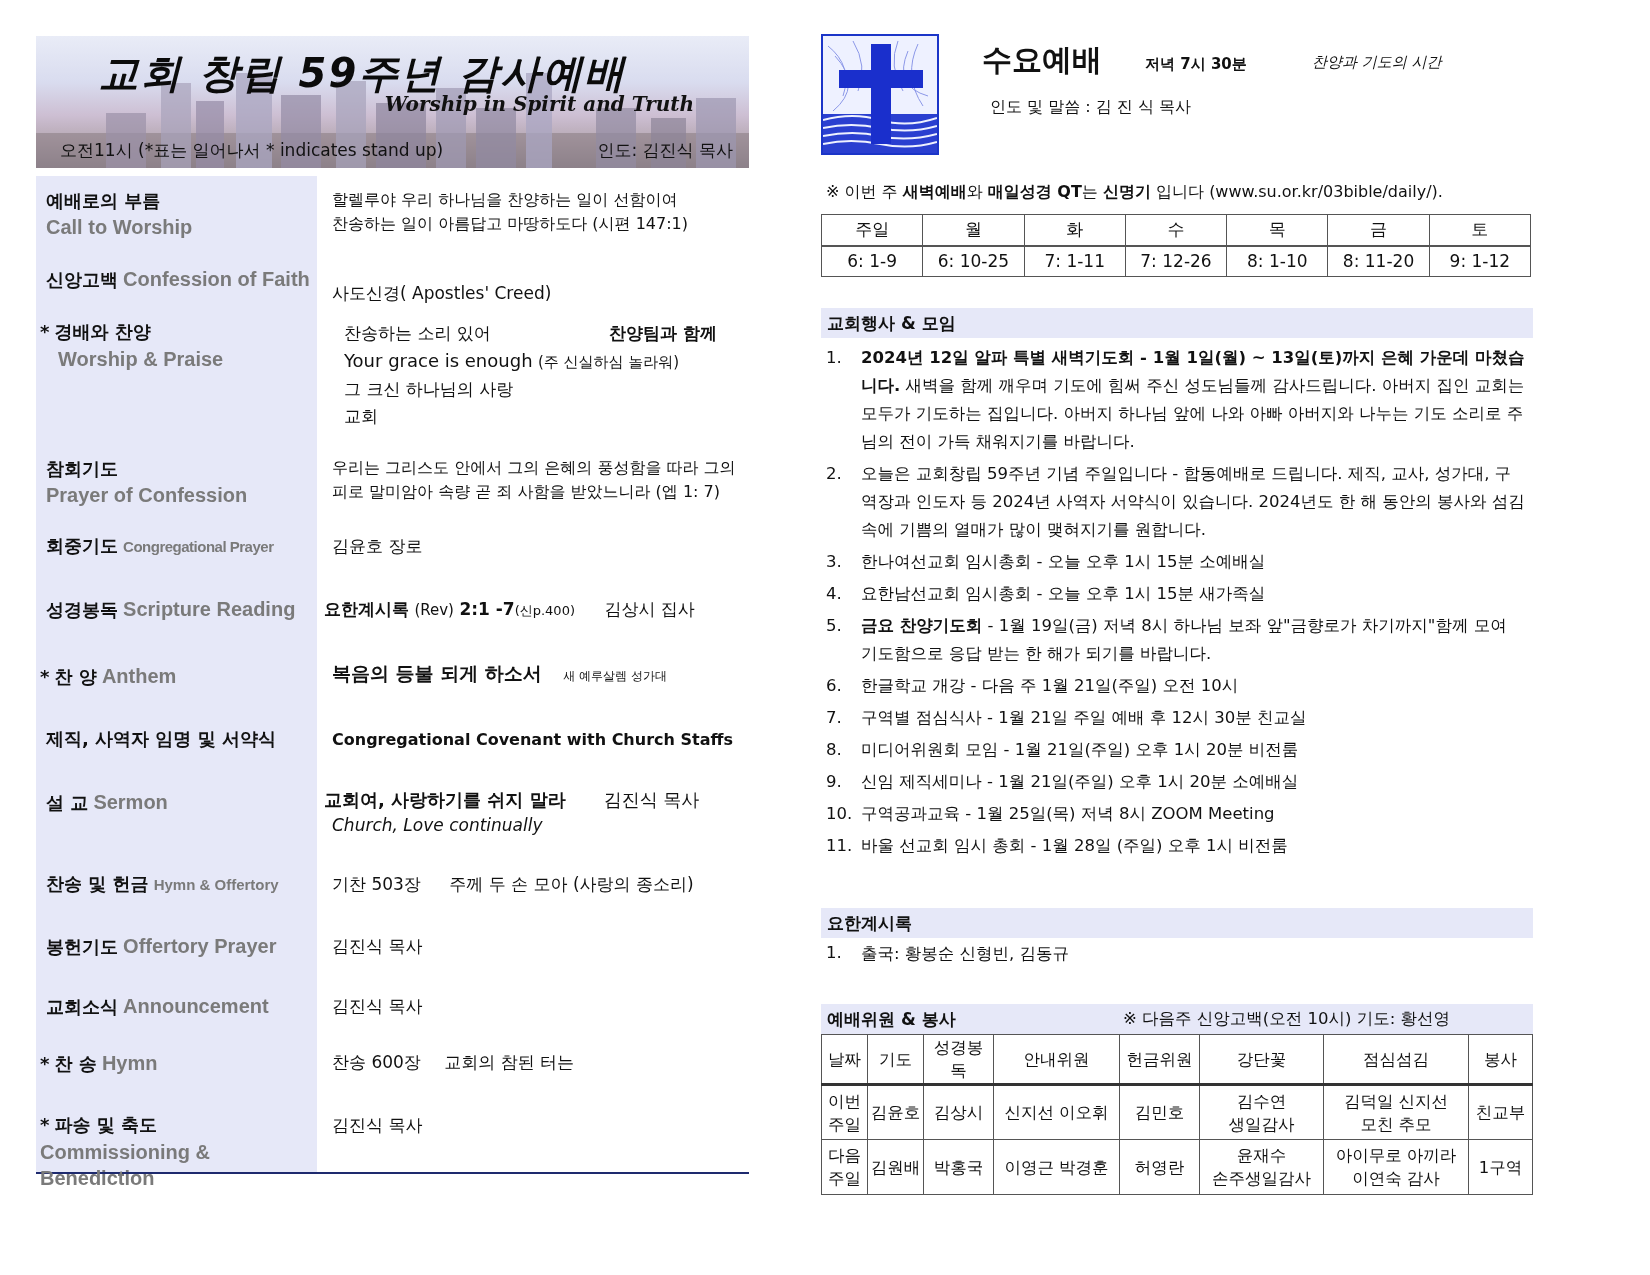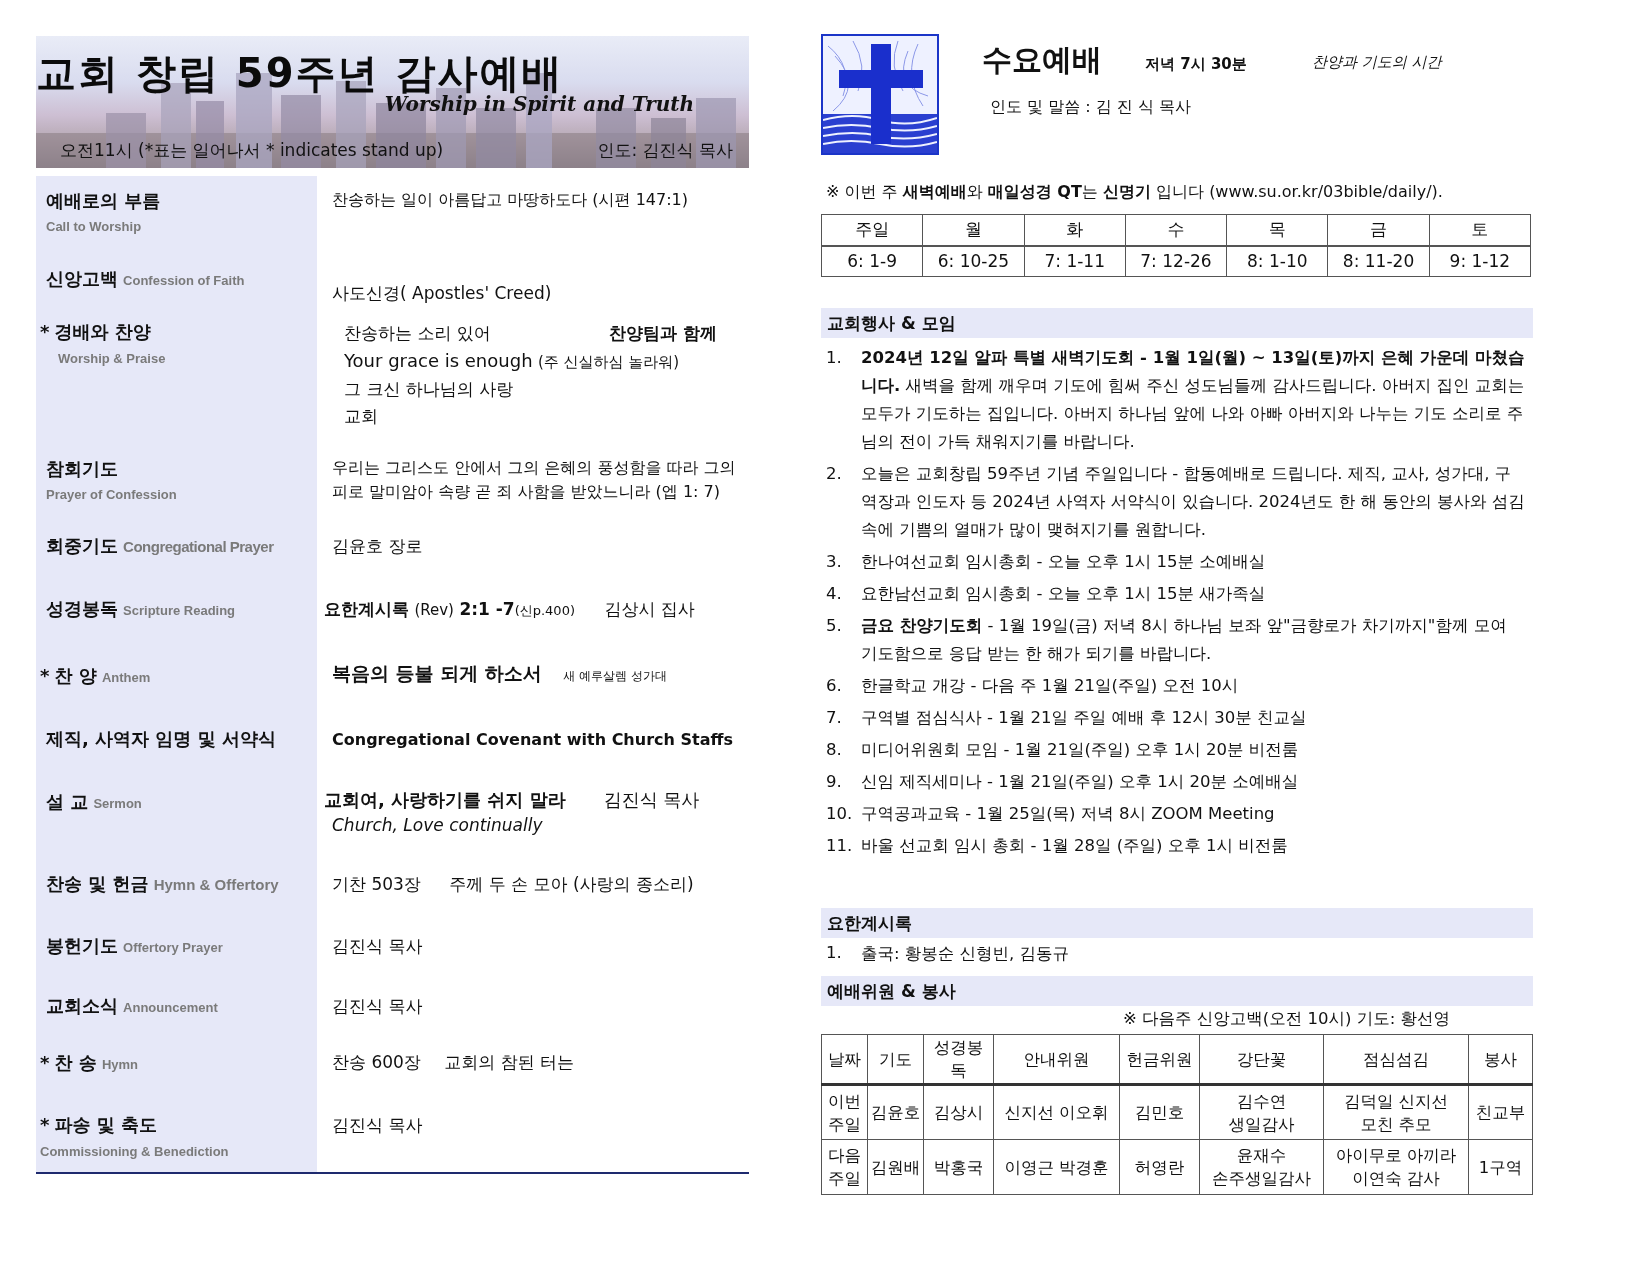--- a/index.html
+++ b/index.html
@@ -7,41 +7,42 @@
   body { position: relative; font-family: "DejaVu Sans", "Liberation Sans", sans-serif; color: #111; overflow: hidden; }
 
   
   .banner {
     position: absolute; left: 36px; top: 36px; width: 713px; height: 132px;
     background: linear-gradient(180deg, #e9ecf7 0%, #d9dcef 35%, #cdbfd3 60%, #b7a9b4 78%, #8e8590 100%);
     overflow: hidden;
   }
   .skyline { position: absolute; left: 0; bottom: 0; width: 100%; height: 95px; }
   .banner-title {
-    position: absolute; left: 0; width: 100%; top: 10px; 
+    position: absolute; left: 0; width: 100%; top: 10px; text-align: center;
     font-family: "DejaVu Sans", sans-serif; font-weight: bold; font-size: 40px; letter-spacing: 2px; color: #0b0b0b;
     padding-right: 60px;
+    font-style: italic;
   }
   .banner-sub {
     position: absolute; left: 0; width: 100%; top: 56px; text-align: right;
     font-family: "DejaVu Serif", serif; font-style: italic; font-weight: bold; font-size: 20px; color: #111; padding-right: 55px;
   }
   .banner-bottom {
     position: absolute; left: 24px; right: 16px; bottom: 6px;
     font-family: "DejaVu Sans", sans-serif; font-size: 17px; color: #111; display: flex; justify-content: space-between;
   }
 
   .order {
     position: absolute; left: 36px; top: 176px; width: 713px; height: 998px;
     border-bottom: 2px solid #1e2a6e;
   }
   .order-side { position: absolute; left: 0; top: 0; width: 281px; height: 100%; background: #e6e8f8; }
   .order-row { position: absolute; left: 0; width: 713px; }
   .lbl-ko { font-weight: bold; font-size: 18px; color: #111; }
-  .lbl-en { font-size: 13px; color: #7a7a7a; font-weight: bold; font-family: "Liberation Sans", sans-serif; }
+  .lbl-en { font-size: 20px; color: #7a7a7a; font-weight: bold; font-family: "Liberation Sans", sans-serif; }
   .lbl { position: absolute; left: 10px; width: 270px; line-height: 26px; }
   .lbl.star { left: 4px; }
   .val { position: absolute; left: 296px; width: 420px; font-size: 17px; line-height: 25px; color: #111; }
   .val.sm { font-size: 16px; line-height: 24px; }
   .val b { font-weight: bold; }
   .val i { font-style: italic; }
   .tiny { font-size: 13px; }
 
   
   .cross-box {
@@ -65,21 +66,21 @@
     font-weight: bold; font-size: 17px; padding-left: 6px; line-height: 30px;
   }
   .news { position: absolute; left: 826px; top: 344px; width: 700px; }
   .news-item { display: flex; font-size: 16.5px; line-height: 28px; margin-bottom: 4px; }
   .news-num { width: 35px; flex-shrink: 0; }
   .news-text { flex: 1; }
   .news-text b { font-weight: bold; }
 
   .member { position: absolute; left: 826px; top: 943px; font-size: 16.5px; display: flex; }
 
-  .staff-head { top: 976px; }
+  .staff-head { top: 1004px; }
   .staff-note { position: absolute; left: 1123px; top: 1004px; font-size: 16.5px; line-height: 30px; }
   .staff-table { position: absolute; left: 821px; top: 1034px; width: 712px; }
   .staff-table td { border: 1px solid #555; text-align: center; font-size: 16.5px; line-height: 23px; padding: 1px 2px; }
   .staff-table tr.hdr td { height: 32px; border-bottom: 3px solid #333; }
   .staff-table tr.r td { height: 55px; }
 </style>
 </head>
 <body>
 
 <div class="banner">
@@ -109,20 +110,21 @@
 
 <div class="order">
   <div class="order-side"></div>
 
   <div class="order-row" style="top:12px">
     <div class="lbl">
       <div class="lbl-ko">예배로의 부름</div>
       <div class="lbl-en">Call to Worship</div>
     </div>
     <div class="val sm" style="top:0">
+      <div>할렐루야 우리 하나님을 찬양하는 일이 선함이여</div>
       <div>찬송하는 일이 아름답고 마땅하도다 (시편 147:1)</div>
     </div>
   </div>
 
   <div class="order-row" style="top:90px">
     <div class="lbl"><span class="lbl-ko">신앙고백</span> <span class="lbl-en">Confession of Faith</span></div>
     <div class="val" style="top:15px">사도신경( Apostles' Creed)</div>
   </div>
 
   <div class="order-row" style="top:143px">

